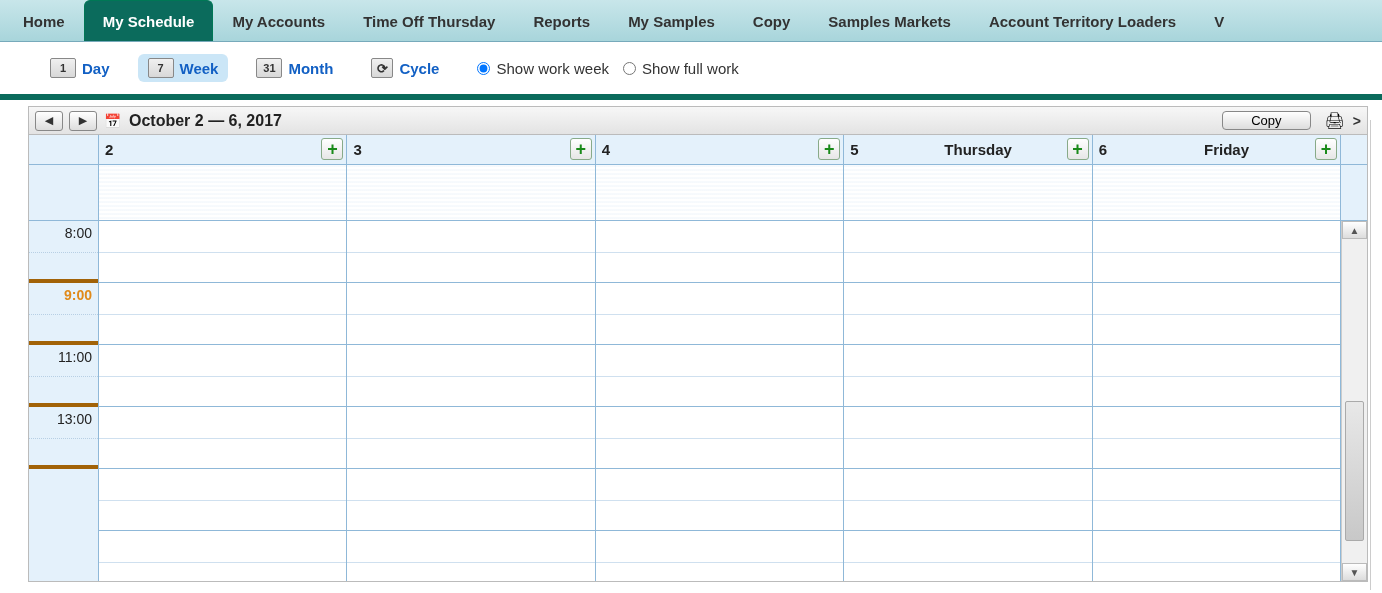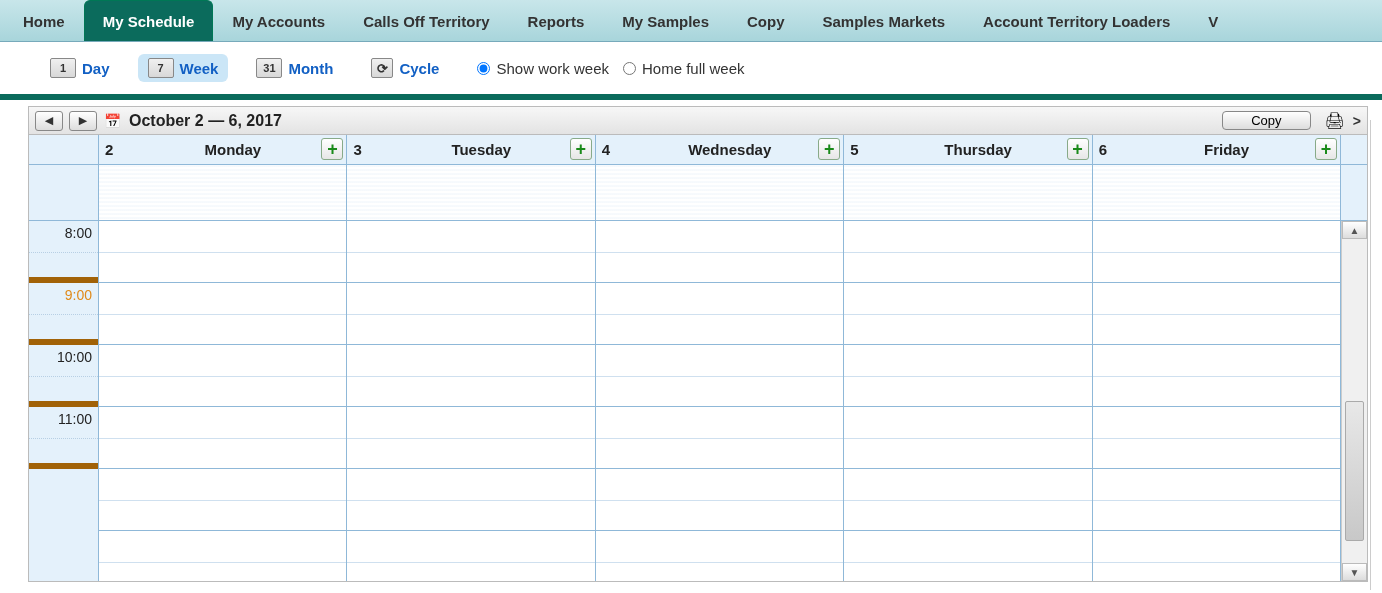--- a/index.html
+++ b/index.html
@@ -232,24 +232,24 @@
     width:70px;
     border-right:1px solid #8fb8d8;
     background:#e4f1fb;
   }
   .hour-label {
     height:62px;
     padding: 4px 6px 0 0;
     text-align:right;
     font-size:14px;
     color:#222;
-    border-bottom:6px solid #a16207;
-    position:relative;
-  }
-  .hour-label.now { color:#e08a1a; font-weight:normal; }
+    border-bottom:4px solid #a16207;
+    position:relative;
+  }
+  .hour-label.now { color:#e08a1a; font-weight:bold; }
   .hour-label::after{
     content:"";
     position:absolute;
     left:0; right:0; top:31px;
     border-bottom:1px dotted #b7cfe4;
   }
   .day-cols {
     flex:1;
     display:flex;
   }
@@ -304,21 +304,21 @@
     border-left:1px solid #ccc;
   }
 </style>
 </head>
 <body>
 
 <div class="topnav">
   <div class="tab">Home</div>
   <div class="tab active">My Schedule</div>
   <div class="tab">My Accounts</div>
-  <div class="tab">Calls Off Territory</div>
+  <div class="tab">Time Off Thursday</div>
   <div class="tab">Reports</div>
   <div class="tab">My Samples</div>
   <div class="tab">Copy</div>
   <div class="tab">Samples Markets</div>
   <div class="tab">Account Territory Loaders</div>
   <div class="tab cut">V</div>
 </div>
 
 <div class="subnav">
   <div class="view-btn">
@@ -338,21 +338,21 @@
     <span>Cycle</span>
   </div>
 
   <div class="radio-group">
     <label>
       <input type="radio" name="wm" checked="" style="">
       <span>Show work week</span>
     </label>
     <label>
       <input type="radio" name="wm" style="">
-      <span>Home full week</span>
+      <span>Show full work</span>
     </label>
   </div>
 </div>
 
 <div class="cal-wrap">
 
   <div class="cal-topbar">
     <div class="nav-btn">◀</div>
     <div class="nav-btn">▶</div>
     <div class="cal-icon">📅</div>
@@ -361,31 +361,28 @@
     <button class="copy-btn">Copy</button>
     <span class="printer-icon">🖨</span>
     <span class="gt">&gt;</span>
   </div>
 
   <div class="day-headers">
     <div class="time-gutter-head"></div>
 
     <div class="day-head">
       <span class="dnum">2</span>
-      <span class="dname">Monday</span>
       <span class="add-btn">+</span>
     </div>
     <div class="day-head">
       <span class="dnum">3</span>
-      <span class="dname">Tuesday</span>
       <span class="add-btn">+</span>
     </div>
     <div class="day-head">
       <span class="dnum">4</span>
-      <span class="dname">Wednesday</span>
       <span class="add-btn">+</span>
     </div>
     <div class="day-head">
       <span class="dnum">5</span>
       <span class="dname">Thursday</span>
       <span class="add-btn">+</span>
     </div>
     <div class="day-head">
       <span class="dnum">6</span>
       <span class="dname">Friday</span>
@@ -401,22 +398,22 @@
     <div class="allday-cell"></div>
     <div class="allday-cell"></div>
     <div class="allday-cell"></div>
     <div class="scrollbar-head"></div>
   </div>
 
   <div class="cal-body">
     <div class="time-gutter">
       <div class="hour-label">8:00</div>
       <div class="hour-label now">9:00</div>
-      <div class="hour-label">10:00</div>
       <div class="hour-label">11:00</div>
+      <div class="hour-label">13:00</div>
     </div>
     <div class="day-cols">
       <div class="day-col">
         <div class="slot"></div>
           <div class="slot"></div>
           <div class="slot"></div>
           <div class="slot"></div>
           <div class="slot"></div>
           <div class="slot"></div>
       </div>

